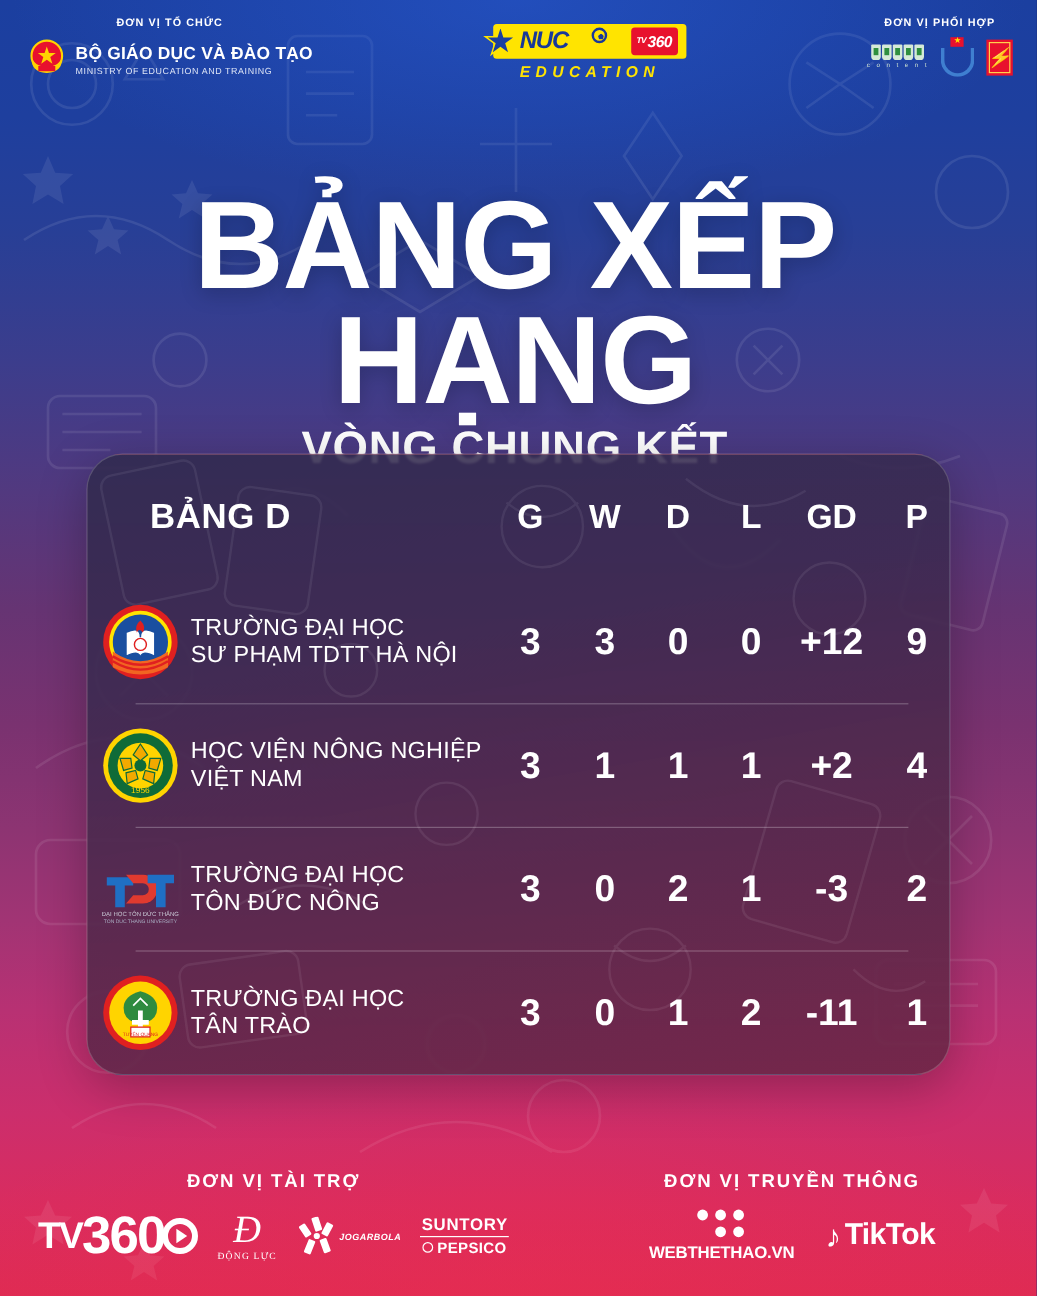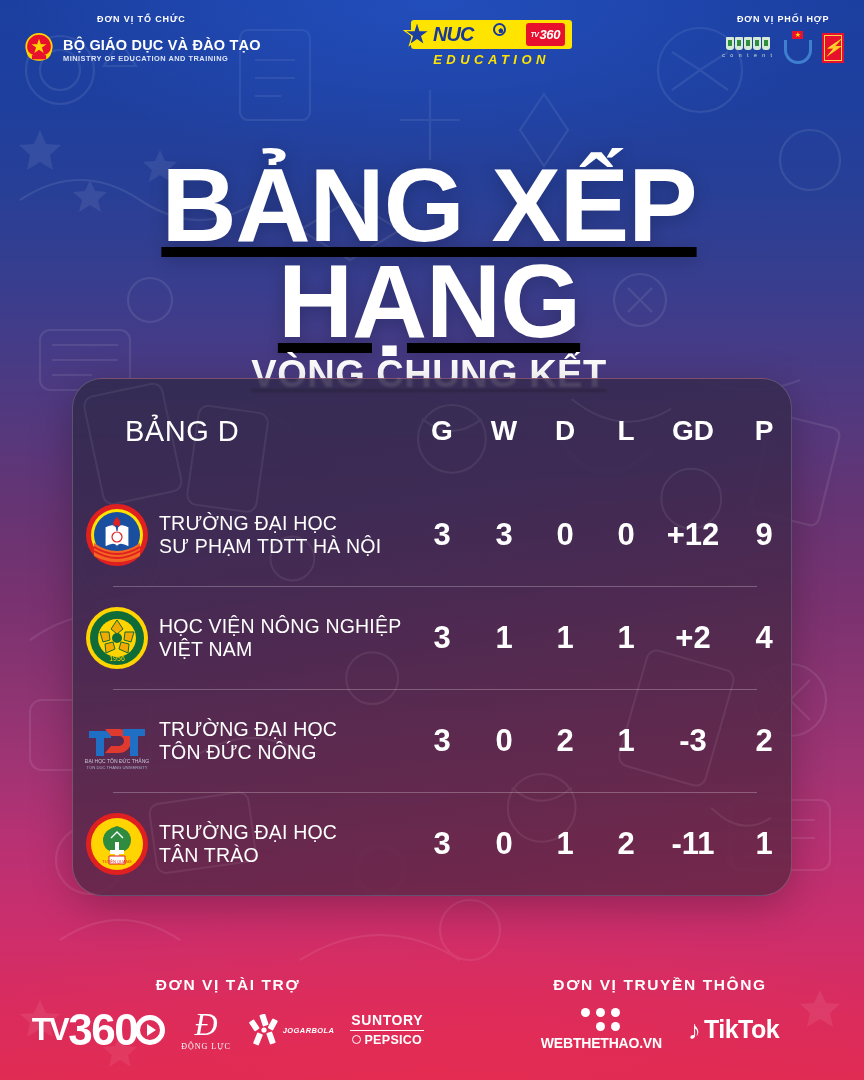--- a/index.html
+++ b/index.html
@@ -56,21 +56,21 @@
     padding:14px 20px 0 22px;
   }
   .hdr-col { display:flex; flex-direction:column; align-items:center; }
   .hdr-label {
     color:#ffffff; font-size:9px; font-weight:bold;
     letter-spacing:.9px; margin-bottom:7px; white-space:nowrap;
   }
   .org-row { display:flex; align-items:center; gap:7px; }
   .org-text { display:flex; flex-direction:column; line-height:1; }
   .org-name { color:#fff; font-size:14.5px; font-weight:bold; letter-spacing:.2px; white-space:nowrap; }
-  .org-sub { color:#dfe6f7; font-size:7.4px; letter-spacing:.5px; margin-top:3px; white-space:nowrap;font-weight:bold; }
+  .org-sub { color:#dfe6f7; font-size:7.4px; letter-spacing:.5px; margin-top:3px; white-space:nowrap; }
 
   
   .center-logo { display:flex; flex-direction:column; align-items:center; margin-top:6px; }
   .nuc-bar {
     display:flex; gap:20px;
     background:#ffe400; border-radius:3px;
     padding:3px 7px 3px 22px; position:relative;
   }
   .nuc-star {
     position:absolute; left:-9px; top:50%; transform:translateY(-50%);
@@ -126,21 +126,21 @@
     display:flex; align-items:center; justify-content:center;
     position:relative;
   }
   .p-red::before{
     content:""; position:absolute; left:2px; right:2px; top:2px; bottom:2px;
     border:1px solid #ffd24d;
   }
   .p-red-bolt { color:#ffe400; font-size:16px; font-weight:bold; font-style:italic; z-index:2;}
 
   
-  .title-wrap { position:absolute; left:0; top:158px; width:858px; text-align:center;text-decoration:underline; }
+  .title-wrap { position:absolute; left:0; top:158px; width:858px; text-align:center; }
   .title-main {
     color:#fff; font-size:104px; font-weight:bold; line-height:.92;
     letter-spacing:-1px; text-shadow:0 4px 18px rgba(0,0,0,.22);
   }
   .title-sub {
     color:#fff; font-size:38px; font-weight:bold; letter-spacing:.5px;
     margin-top:4px;
   }
 
   
@@ -154,21 +154,21 @@
     backdrop-filter:blur(1px);
   }
   .card-doodles { position:absolute; inset:0; opacity:.07; pointer-events:none; }
 
   .thead {
     position:relative; height:104px;
     display:flex; align-items:center;
     padding:0 0 0 52px;
   }
   .group-name {
-    color:#fff; font-size:29px; font-weight:normal; letter-spacing:.5px;
+    color:#fff; font-size:29px; font-weight:bold; letter-spacing:.5px;
     flex:none; width:286px;
   }
   .cols { display:flex; align-items:center; flex:1; }
   .col {
     color:#fff; font-size:28px; font-weight:bold; text-align:center; flex:none;
   }
   .c-g  { width:62px; }
   .c-w  { width:62px; }
   .c-d  { width:60px; }
   .c-l  { width:62px; }

